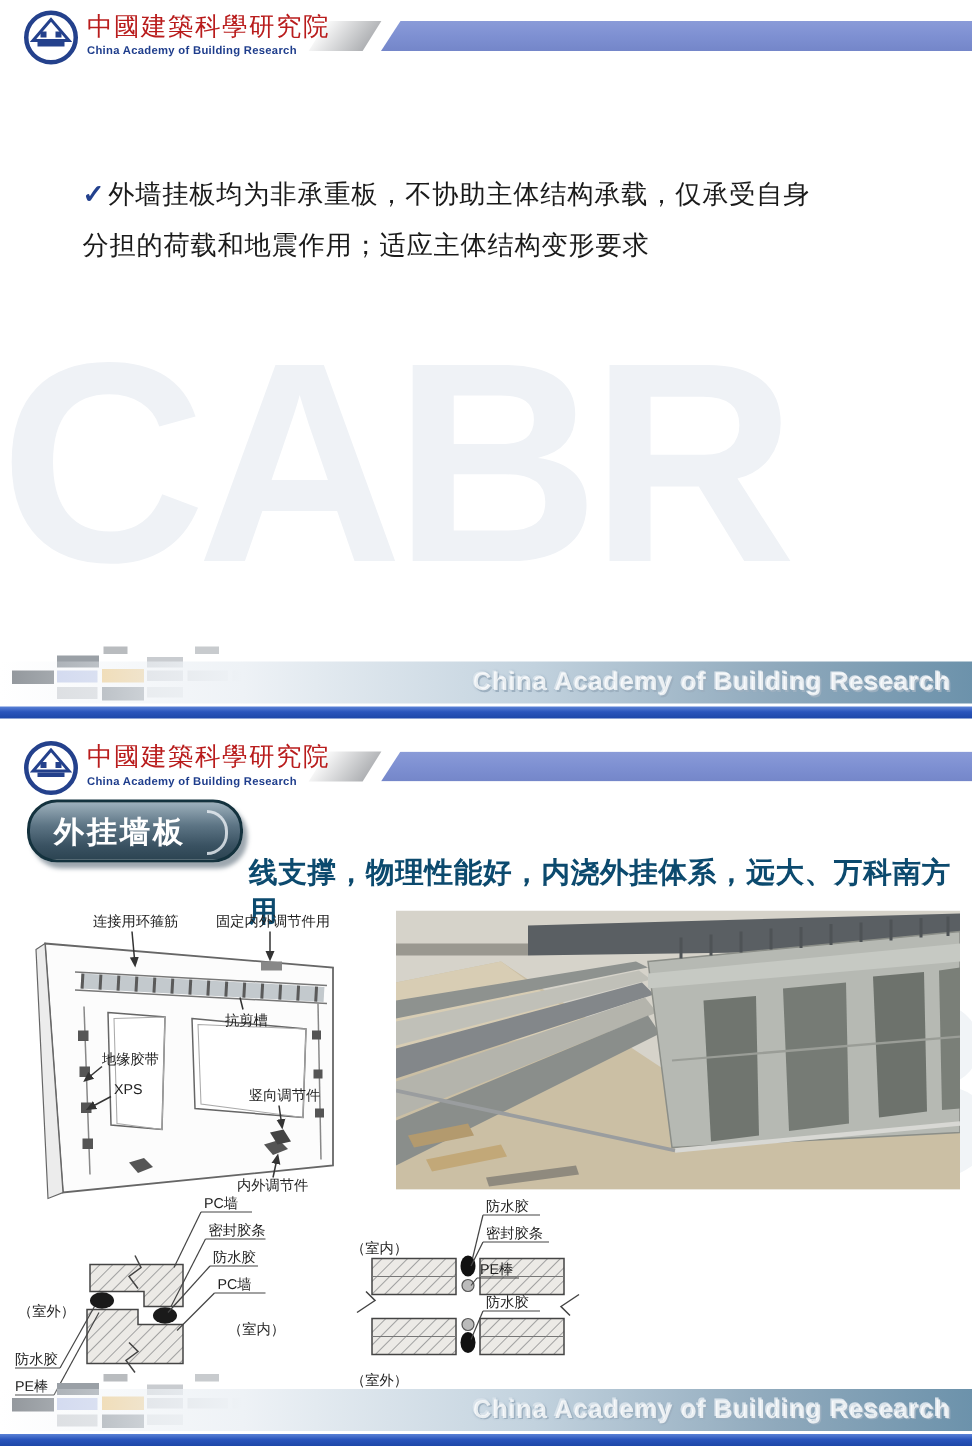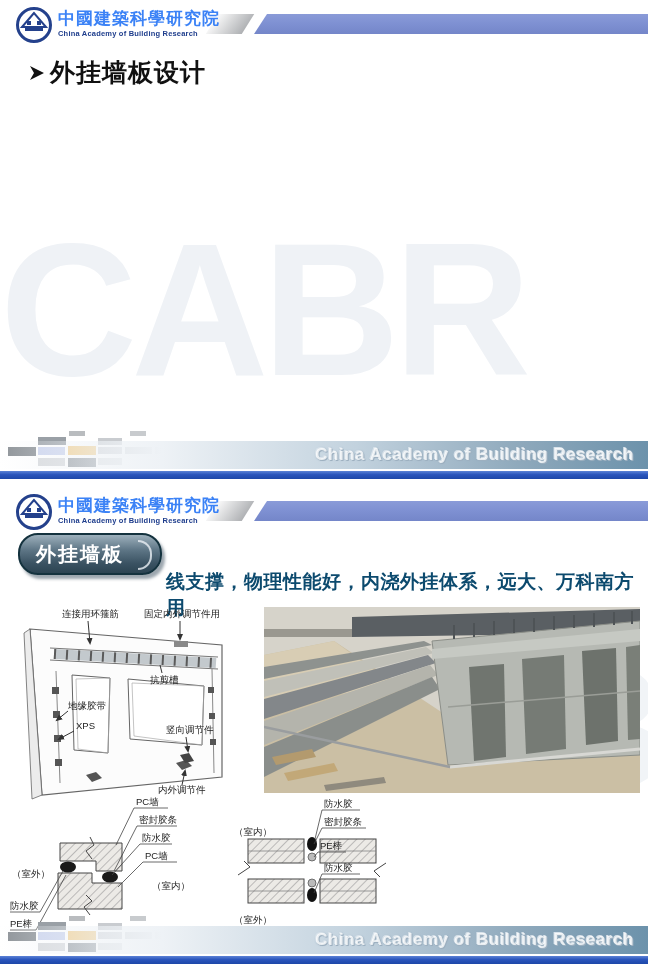--- a/index.html
+++ b/index.html
@@ -5,22 +5,22 @@
   html,body{margin:0;padding:0;background:#ffffff;}
   .page{position:relative;width:648px;height:968px;background:#ffffff;overflow:hidden;
         font-family:"Liberation Sans",sans-serif;color:#1a1a1a;}
   .slide{position:absolute;left:0;width:648px;background:#ffffff;overflow:hidden;}
   #slide1{top:0;height:483px;}
   #slide2{top:487px;height:481px;}
 
   
   .hdr-logo{position:absolute;left:14px;top:5px;width:40px;height:40px;z-index:3;}
   .org{position:absolute;left:58px;top:9px;z-index:3;}
-  .org-cn{font-family:"DejaVu Serif",serif;font-weight:bold;font-size:17px;
-          color:#3b82f6;letter-spacing:1px;line-height:19px;}
+  .org-cn{font-family:"DejaVu Serif",serif;font-weight:normal;font-size:17px;
+          color:#b91c1c;letter-spacing:1px;line-height:19px;}
   .org-en{font-size:7.5px;font-weight:bold;color:#1e3d8c;letter-spacing:.2px;margin-top:1px;}
   .band-gray{position:absolute;left:212px;top:14px;width:36px;height:20px;
              background:linear-gradient(100deg,#fbfbfb,#aeb0b3);transform:skewX(-32deg);z-index:2;}
   .band-blue{position:absolute;left:254px;top:14px;width:394px;height:20px;
              background:linear-gradient(180deg,#8success 0,#fff 0);
              background:linear-gradient(180deg,#8a9bd8 0%,#7e90d2 50%,#7486c9 100%);
              clip-path:polygon(13px 0,100% 0,100% 100%,0 100%);z-index:2;}
 
   
   .wm{position:absolute;font-weight:bold;z-index:0;letter-spacing:-6px;
@@ -76,28 +76,23 @@
       <rect x="23" y="16" width="4" height="4" fill="#24418c"></rect>
       <rect x="11" y="23" width="18" height="3" fill="#24418c"></rect>
     </svg>
     <div class="org">
       <div class="org-cn">中國建築科學研究院</div>
       <div class="org-en">China Academy of Building Research</div>
     </div>
     <div class="band-gray"></div>
     <div class="band-blue"></div>
 
-    <div class="title">
-      <svg width="18" height="20" viewBox="0 0 18 20">
-        <polygon points="2,3 16,10 2,17 6,10" fill="#111"></polygon>
-      </svg>
-      <span>外挂墙板设计</span>
-    </div>
 
     <div class="bullets">
+      <div class="bullet b-black"><span class="chk">✓</span><span>外墙挂板均为非承重板，不协助主体结构承载，仅承受自身分担的荷载和地震作用；适应主体结构变形要求</span></div>
     </div>
 
     <div class="footer">
       <div class="mosaic">
           <div class="mcell" style="left: 69px; top: 2px; width: 16px; height: 5px; background: rgb(185, 188, 191);"></div>
           <div class="mcell" style="left: 130px; top: 2px; width: 16px; height: 5px; background: rgb(200, 203, 206);"></div>
           <div class="mcell" style="left: 38px; top: 8px; width: 28px; height: 8px; background: rgb(154, 160, 166);"></div>
           <div class="mcell" style="left: 98px; top: 9px; width: 24px; height: 7px; background: rgb(201, 204, 208);"></div>
           <div class="mcell" style="left: 8px; top: 18px; width: 28px; height: 9px; background: rgb(143, 148, 153);"></div>
           <div class="mcell" style="left: 38px; top: 18px; width: 27px; height: 8px; background: rgb(204, 212, 238);"></div>

